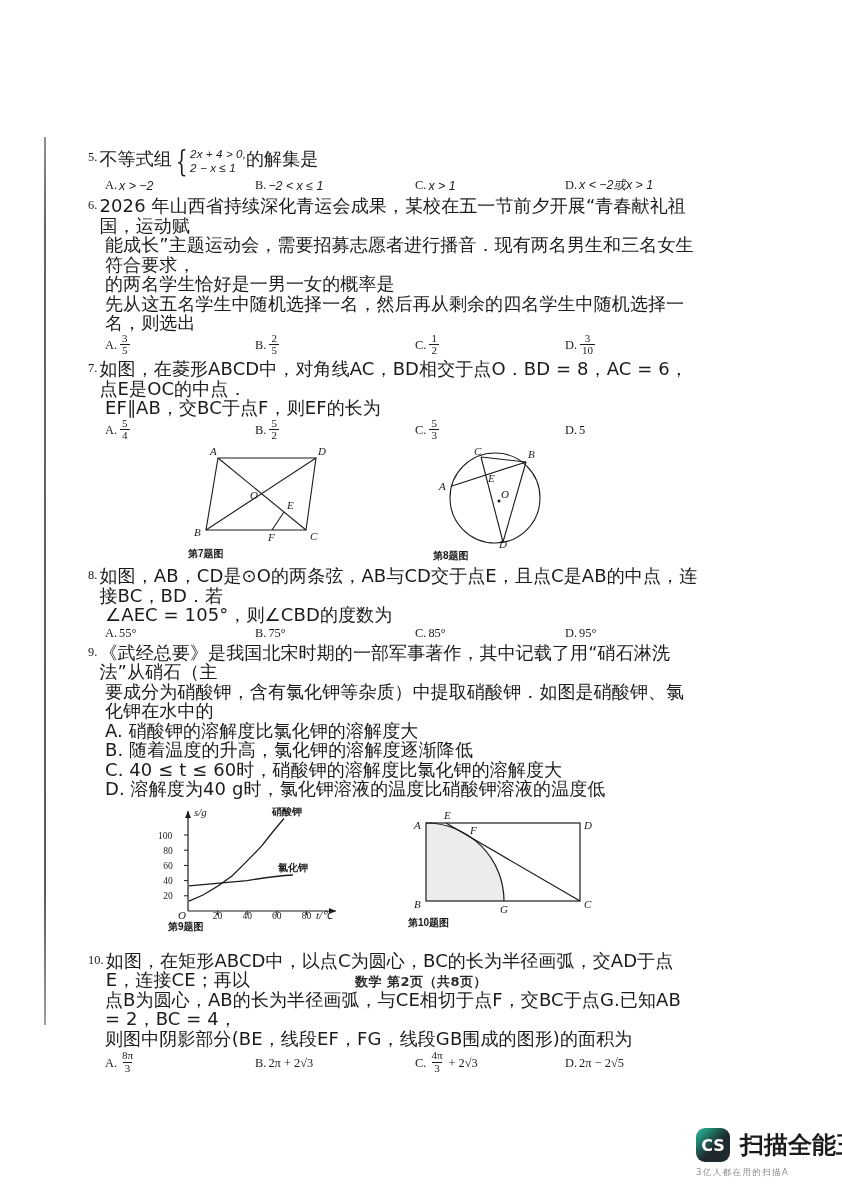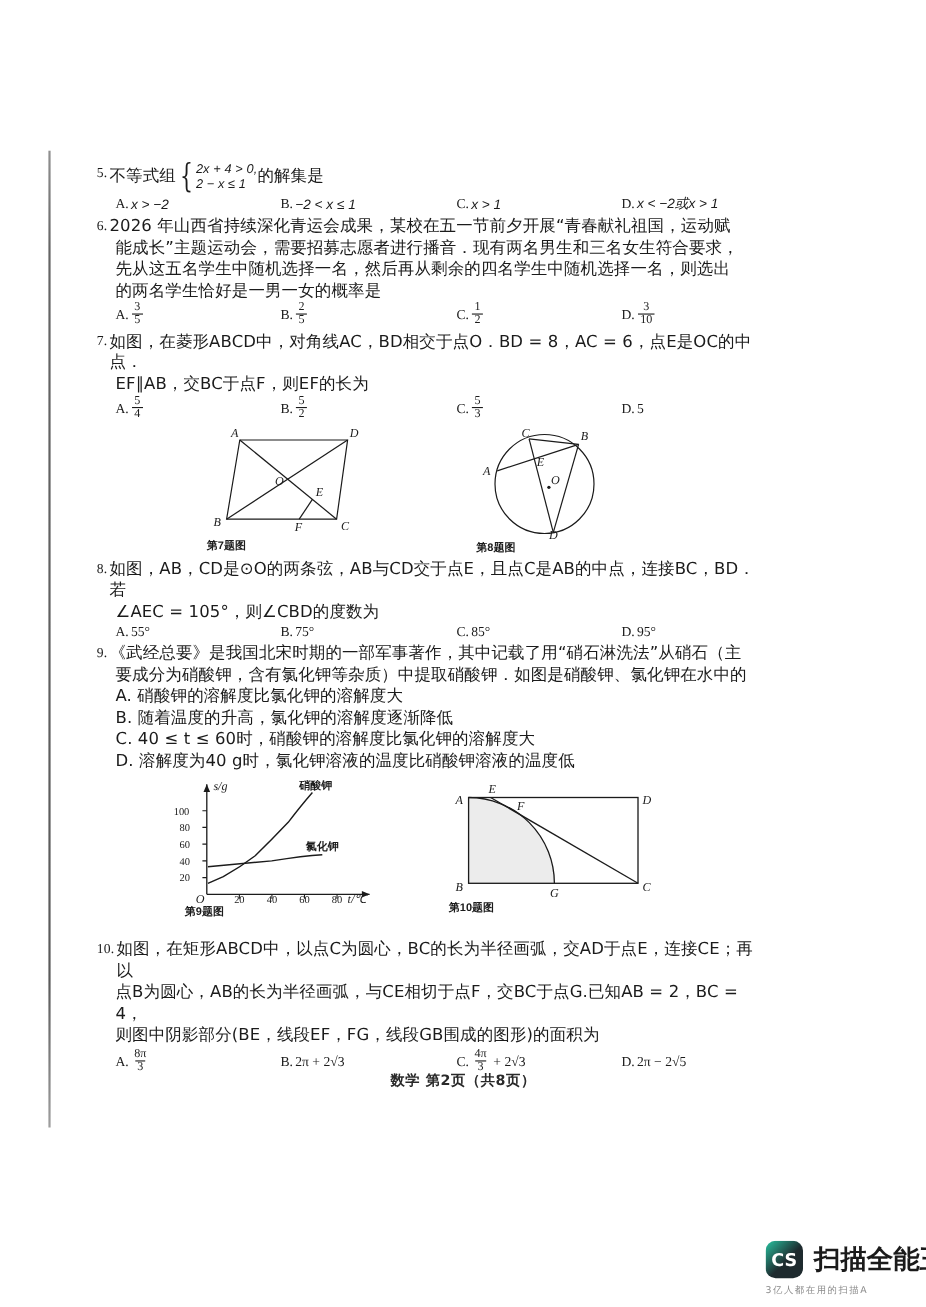--- a/index.html
+++ b/index.html
@@ -27,21 +27,21 @@
   
   .q{margin-bottom:2px;}
   .qline{
     display:flex;align-items:flex-start;
     font-size:12.4px;line-height:19.5px;letter-spacing:.1px;
   }
   .qnum{flex:0 0 auto;margin-right:2px;white-space:nowrap;}
   .qbody{flex:1 1 auto;}
   .indent{padding-left:17px;}
   .mi{font-style:italic;font-family:Liberation Sans, sans-serif;}
-  .zh{font-family:"DejaVu Sans","Liberation Sans",sans-serif;font-size:15px;}
+  .zh{font-family:"DejaVu Sans","Liberation Sans",sans-serif;font-size:18px;}
 
   
   .opts{display:flex;font-size:12.4px;padding-left:17px;margin-top:1px;}
   .opt{display:flex;align-items:center;white-space:nowrap;}
   .opt .lab{margin-right:2px;}
   .w1{width:150px;}
   .w2{width:160px;}
   .w3{width:150px;}
 
   
@@ -138,24 +138,24 @@
 
     <div class="q">
       <div class="qline">
         <span class="qnum">6.</span>
         <span class="qbody zh">2026 年山西省持续深化青运会成果，某校在五一节前夕开展“青春献礼祖国，运动赋</span>
       </div>
       <div class="qline indent">
           <span class="zh">能成长”主题运动会，需要招募志愿者进行播音．现有两名男生和三名女生符合要求，</span>
         </div>
       <div class="qline indent">
+          <span class="zh">的两名学生恰好是一男一女的概率是</span>
+        </div>
+      <div class="qline indent">
           <span class="zh">先从这五名学生中随机选择一名，然后再从剩余的四名学生中随机选择一名，则选出</span>
-        </div>
-      <div class="qline indent">
-          <span class="zh">的两名学生恰好是一男一女的概率是</span>
         </div>
       <div class="opts">
         <span class="opt w1">
             <span class="lab">A.</span>
             <span class="frac">
               <span class="num">3</span>
               <span class="den">5</span>
             </span>
           </span>
         <span class="opt w2">

